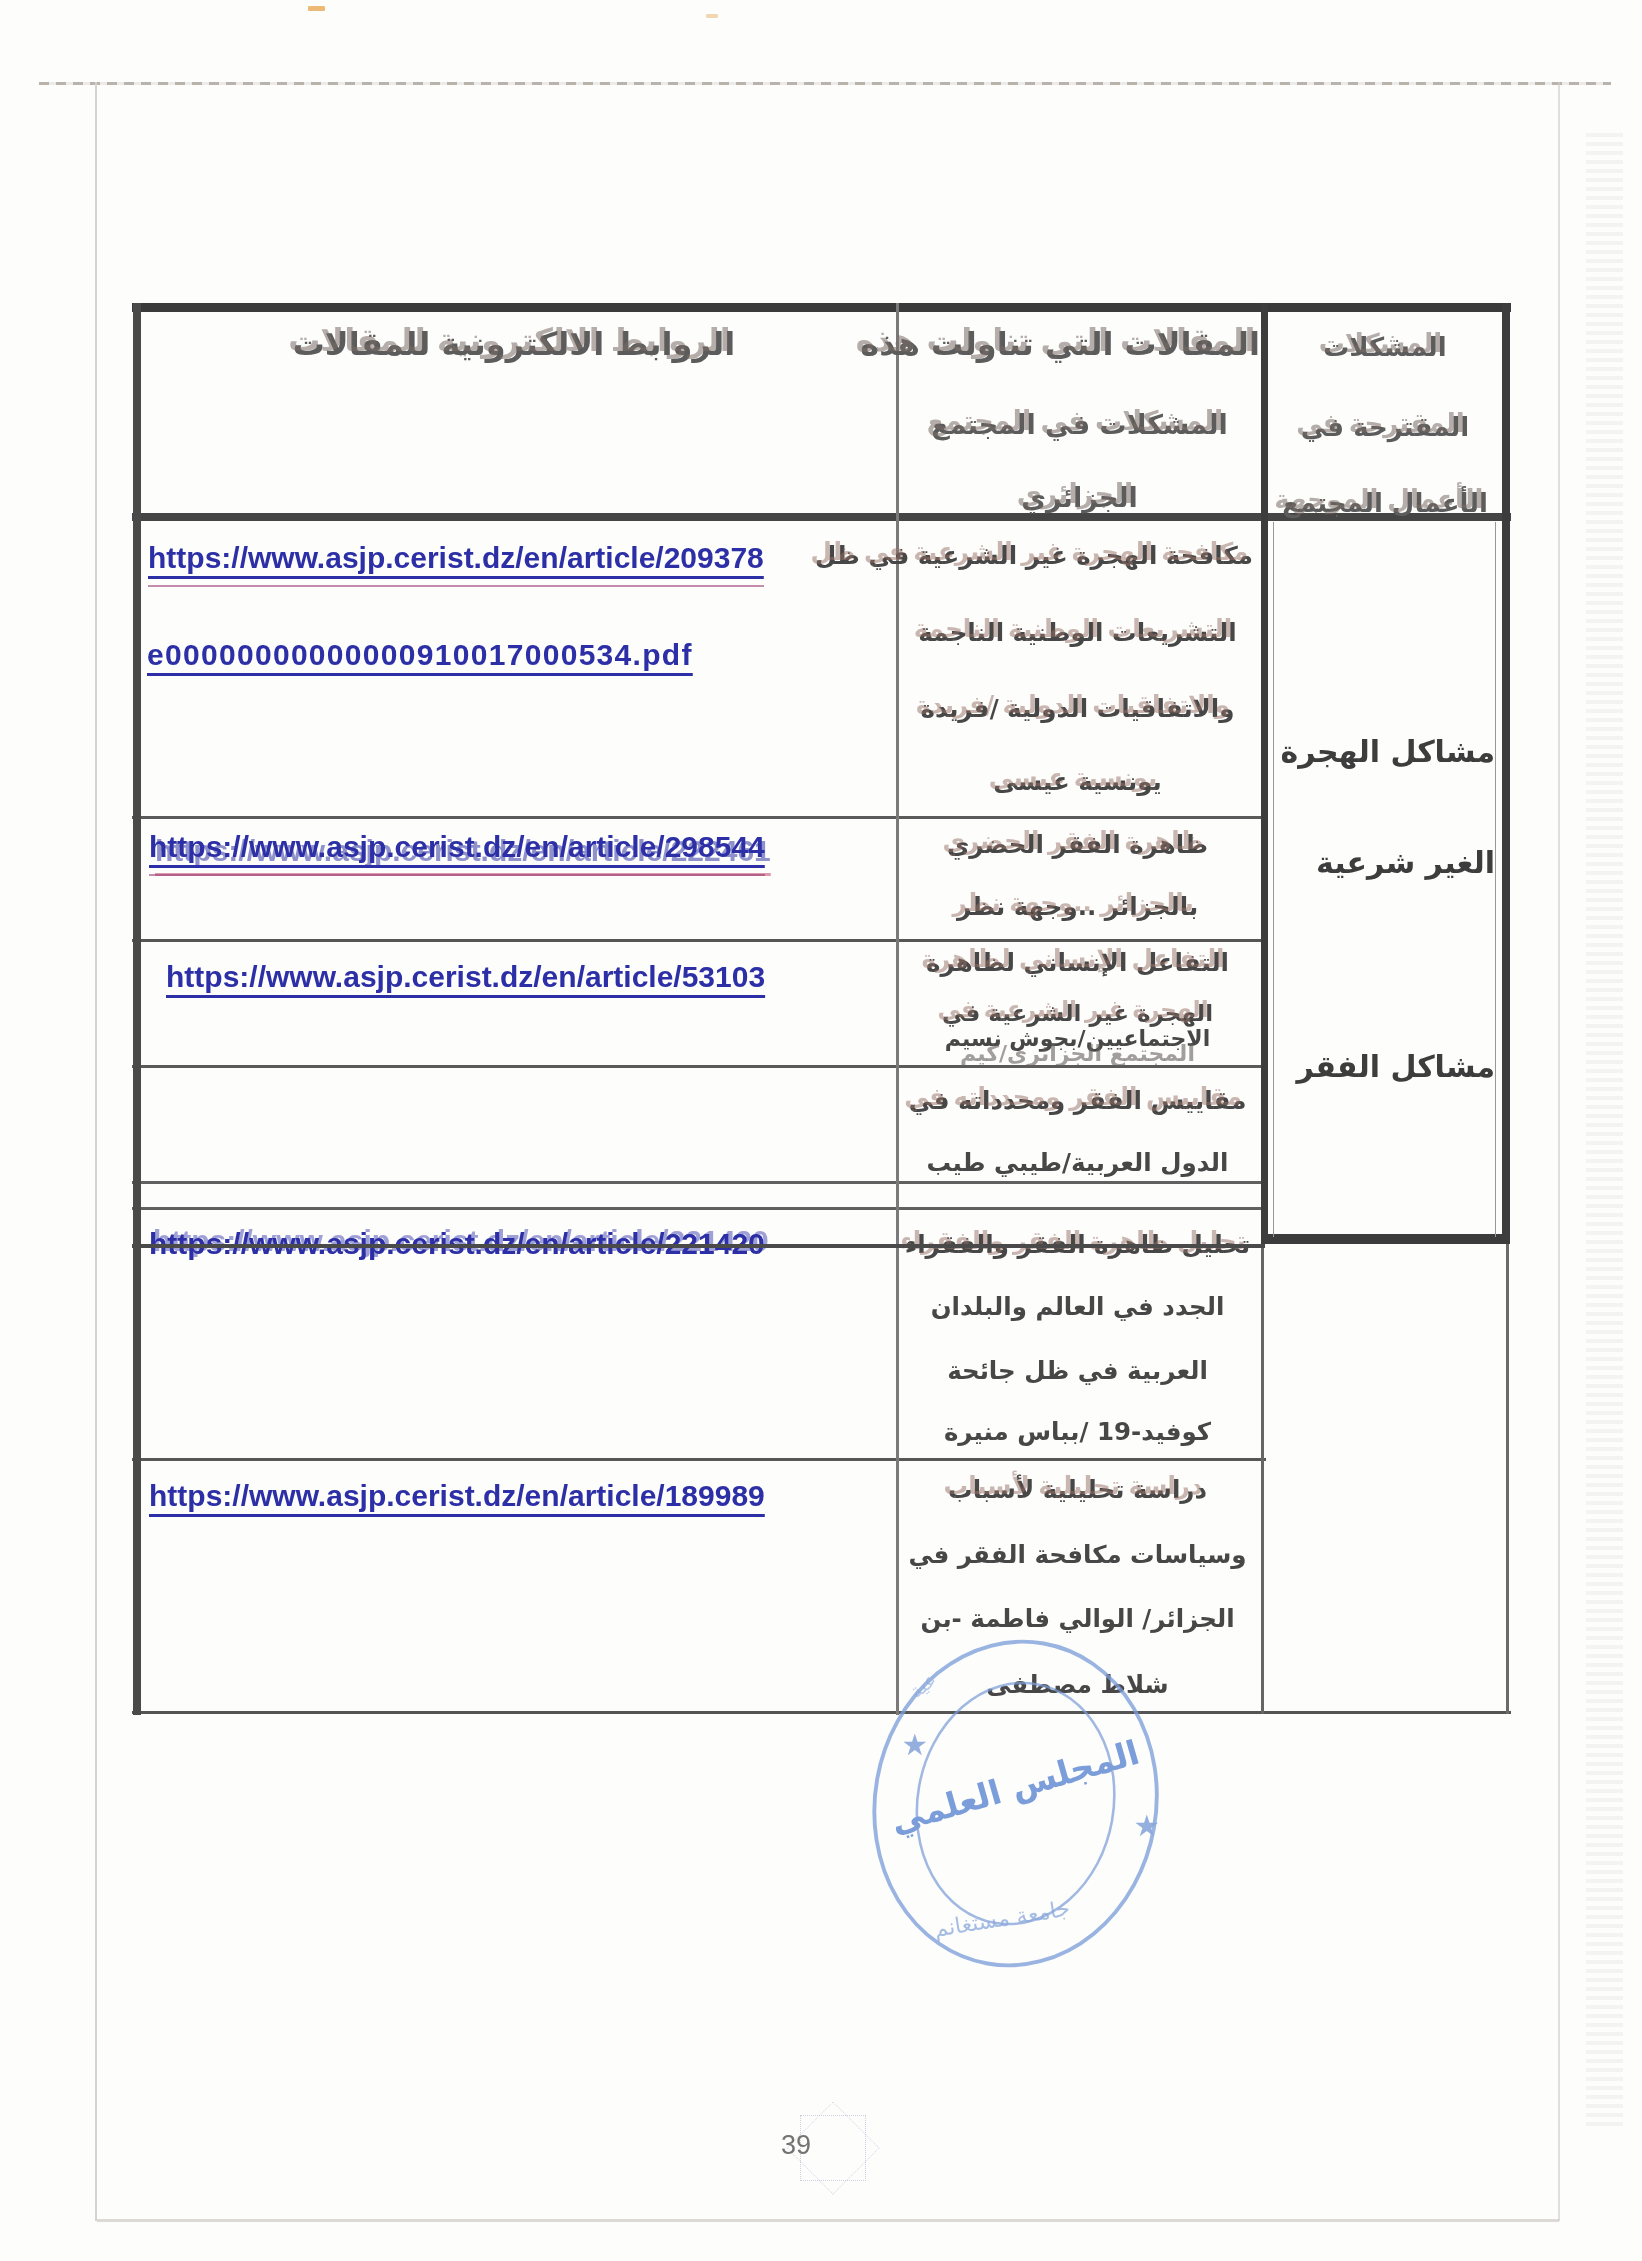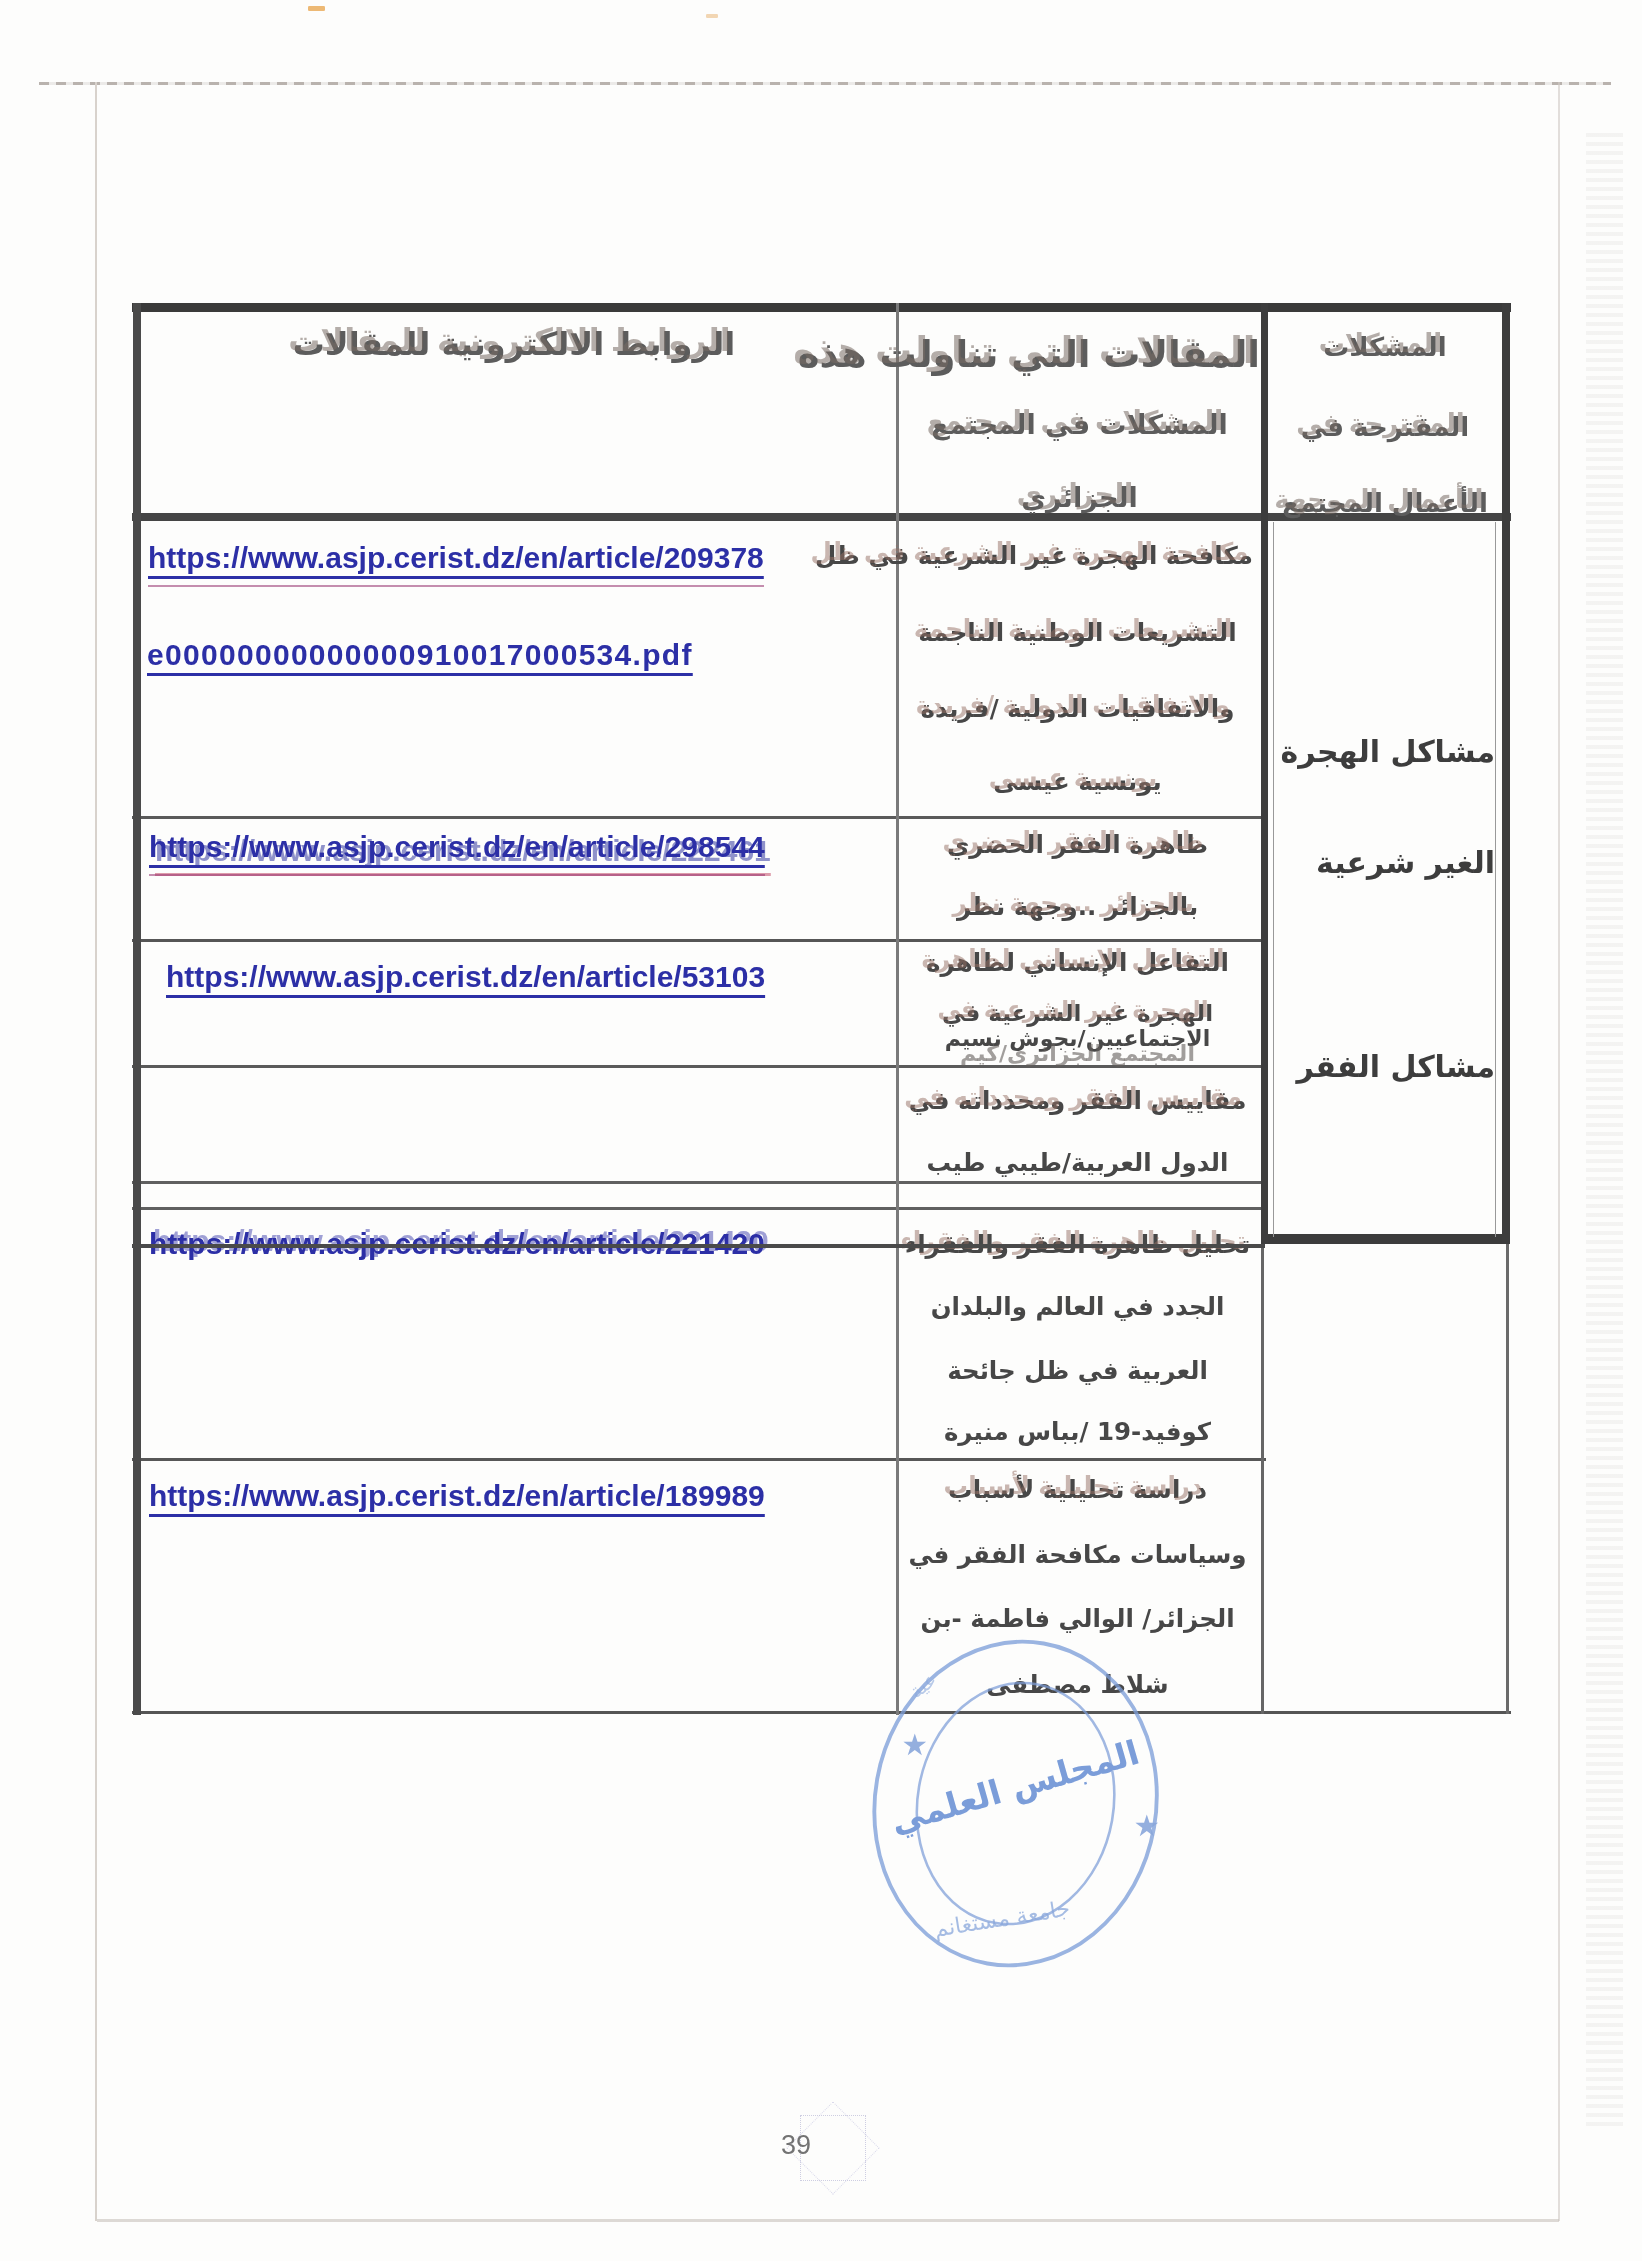--- a/index.html
+++ b/index.html
@@ -116,21 +116,21 @@
   <div class="ln" style="left:1273px;top:522px;width:1.3px;height:715px;background:#999999;"></div>
   <div class="ln" style="left:1261px;top:1244px;width:3.2px;height:470px;background:#666666;"></div>
   <div class="ln" style="left:1502px;top:303px;width:7.7px;height:941px;background:#3d3d3d;"></div>
   <div class="ln" style="left:1495px;top:522px;width:1.3px;height:715px;background:#999999;"></div>
   <div class="ln" style="left:1506px;top:1244px;width:2.6px;height:470px;background:#6a6a6a;"></div>
 
   <div class="ar hdr" style="left:132px;top:325px;width:764px;text-align:center;font-size:32px;">
     <span class="dbl dbl-hdr" data-dup="الروابط الالكترونية للمقالات">الروابط الالكترونية للمقالات</span>
   </div>
 
-  <div class="ar hdr" style="left:899px;top:325px;width:361px;text-align:center;font-size:37px;margin-top:8px;">
+  <div class="ar hdr" style="left:899px;top:325px;width:361px;text-align:center;font-size:32px;">
     <span class="dbl dbl-hdr" data-dup="المقالات التي تناولت هذه">المقالات التي تناولت هذه</span>
   </div>
   <div class="ar hdr" style="left:899px;top:409px;width:361px;text-align:center;font-size:27px;">
     <span class="dbl dbl-hdr" data-dup="المشكلات في المجتمع">المشكلات في المجتمع</span>
   </div>
   <div class="ar hdr" style="left:899px;top:482px;width:361px;text-align:center;font-size:27px;">
     <span class="dbl dbl-hdr" data-dup="الجزائري">الجزائري</span>
   </div>
 
   <div class="ar hdr" style="left:1268px;top:332px;width:234px;text-align:center;font-size:26px;">

